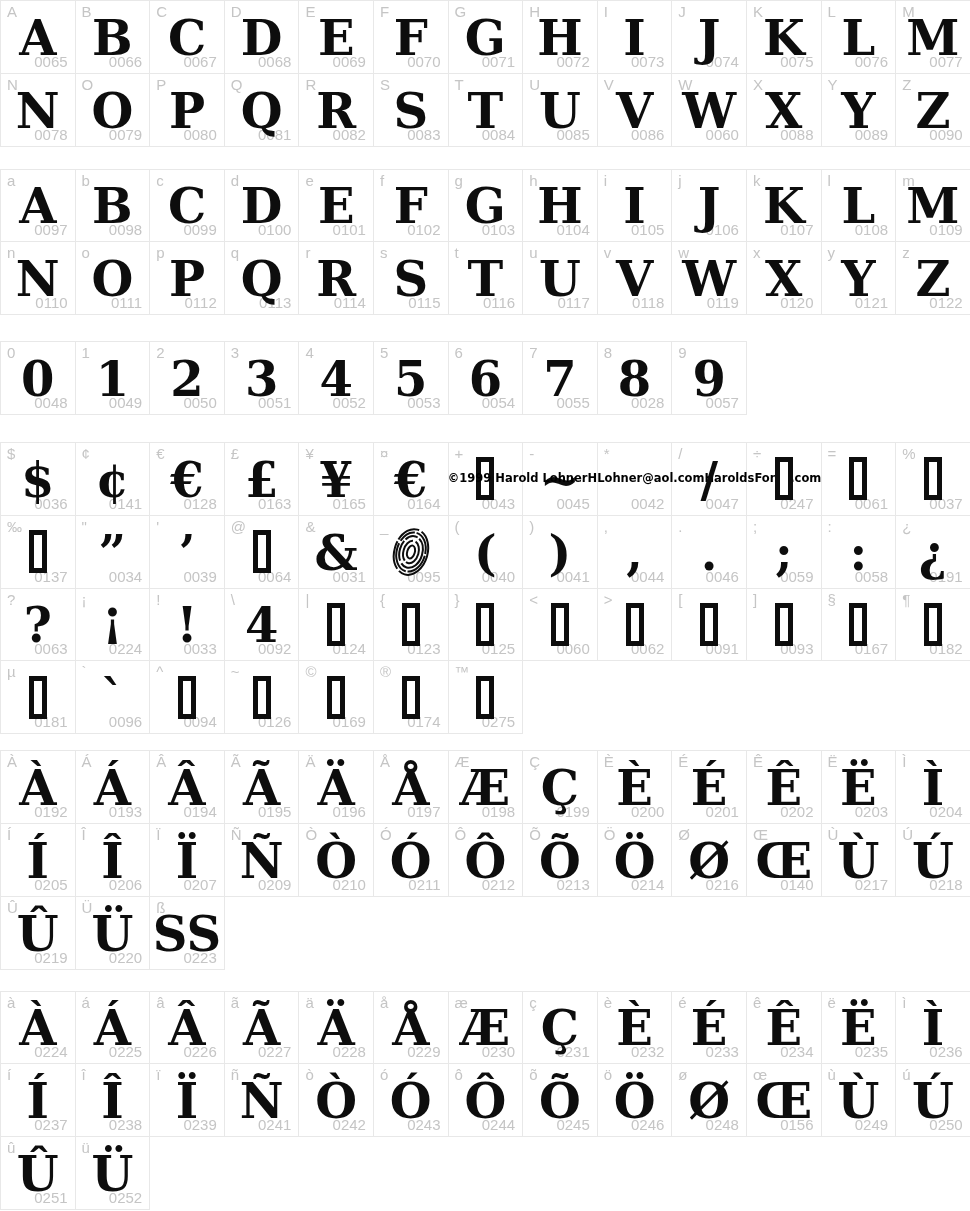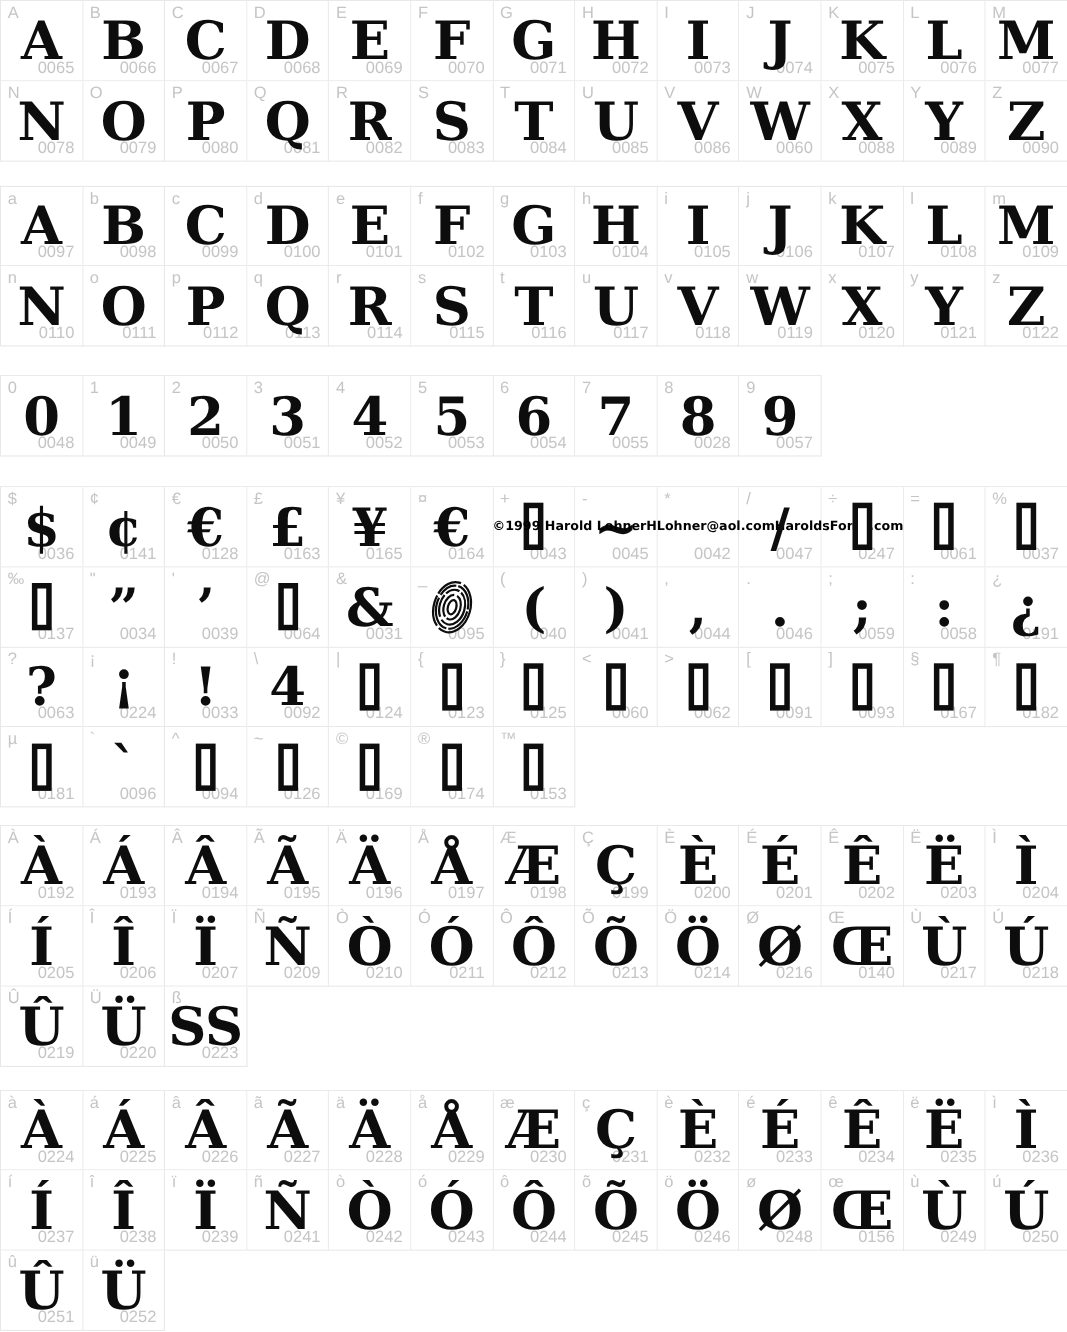--- a/index.html
+++ b/index.html
@@ -626,21 +626,21 @@
           <span class="glyph center">
             <span class="notdef"></span>
           </span>
           <span class="code">0174</span>
         </div>
         <div class="cell">
           <span class="lbl">™</span>
           <span class="glyph center">
             <span class="notdef"></span>
           </span>
-          <span class="code">0153</span>
+          <span class="code">0275</span>
         </div>
       </div></div><div></div><div class="section s4"><div class="row">
         <div class="cell">
           <span class="lbl">À</span>
           <span class="glyph">À</span>
           <span class="code">0192</span>
         </div>
         <div class="cell">
           <span class="lbl">Á</span>
           <span class="glyph">Á</span>

